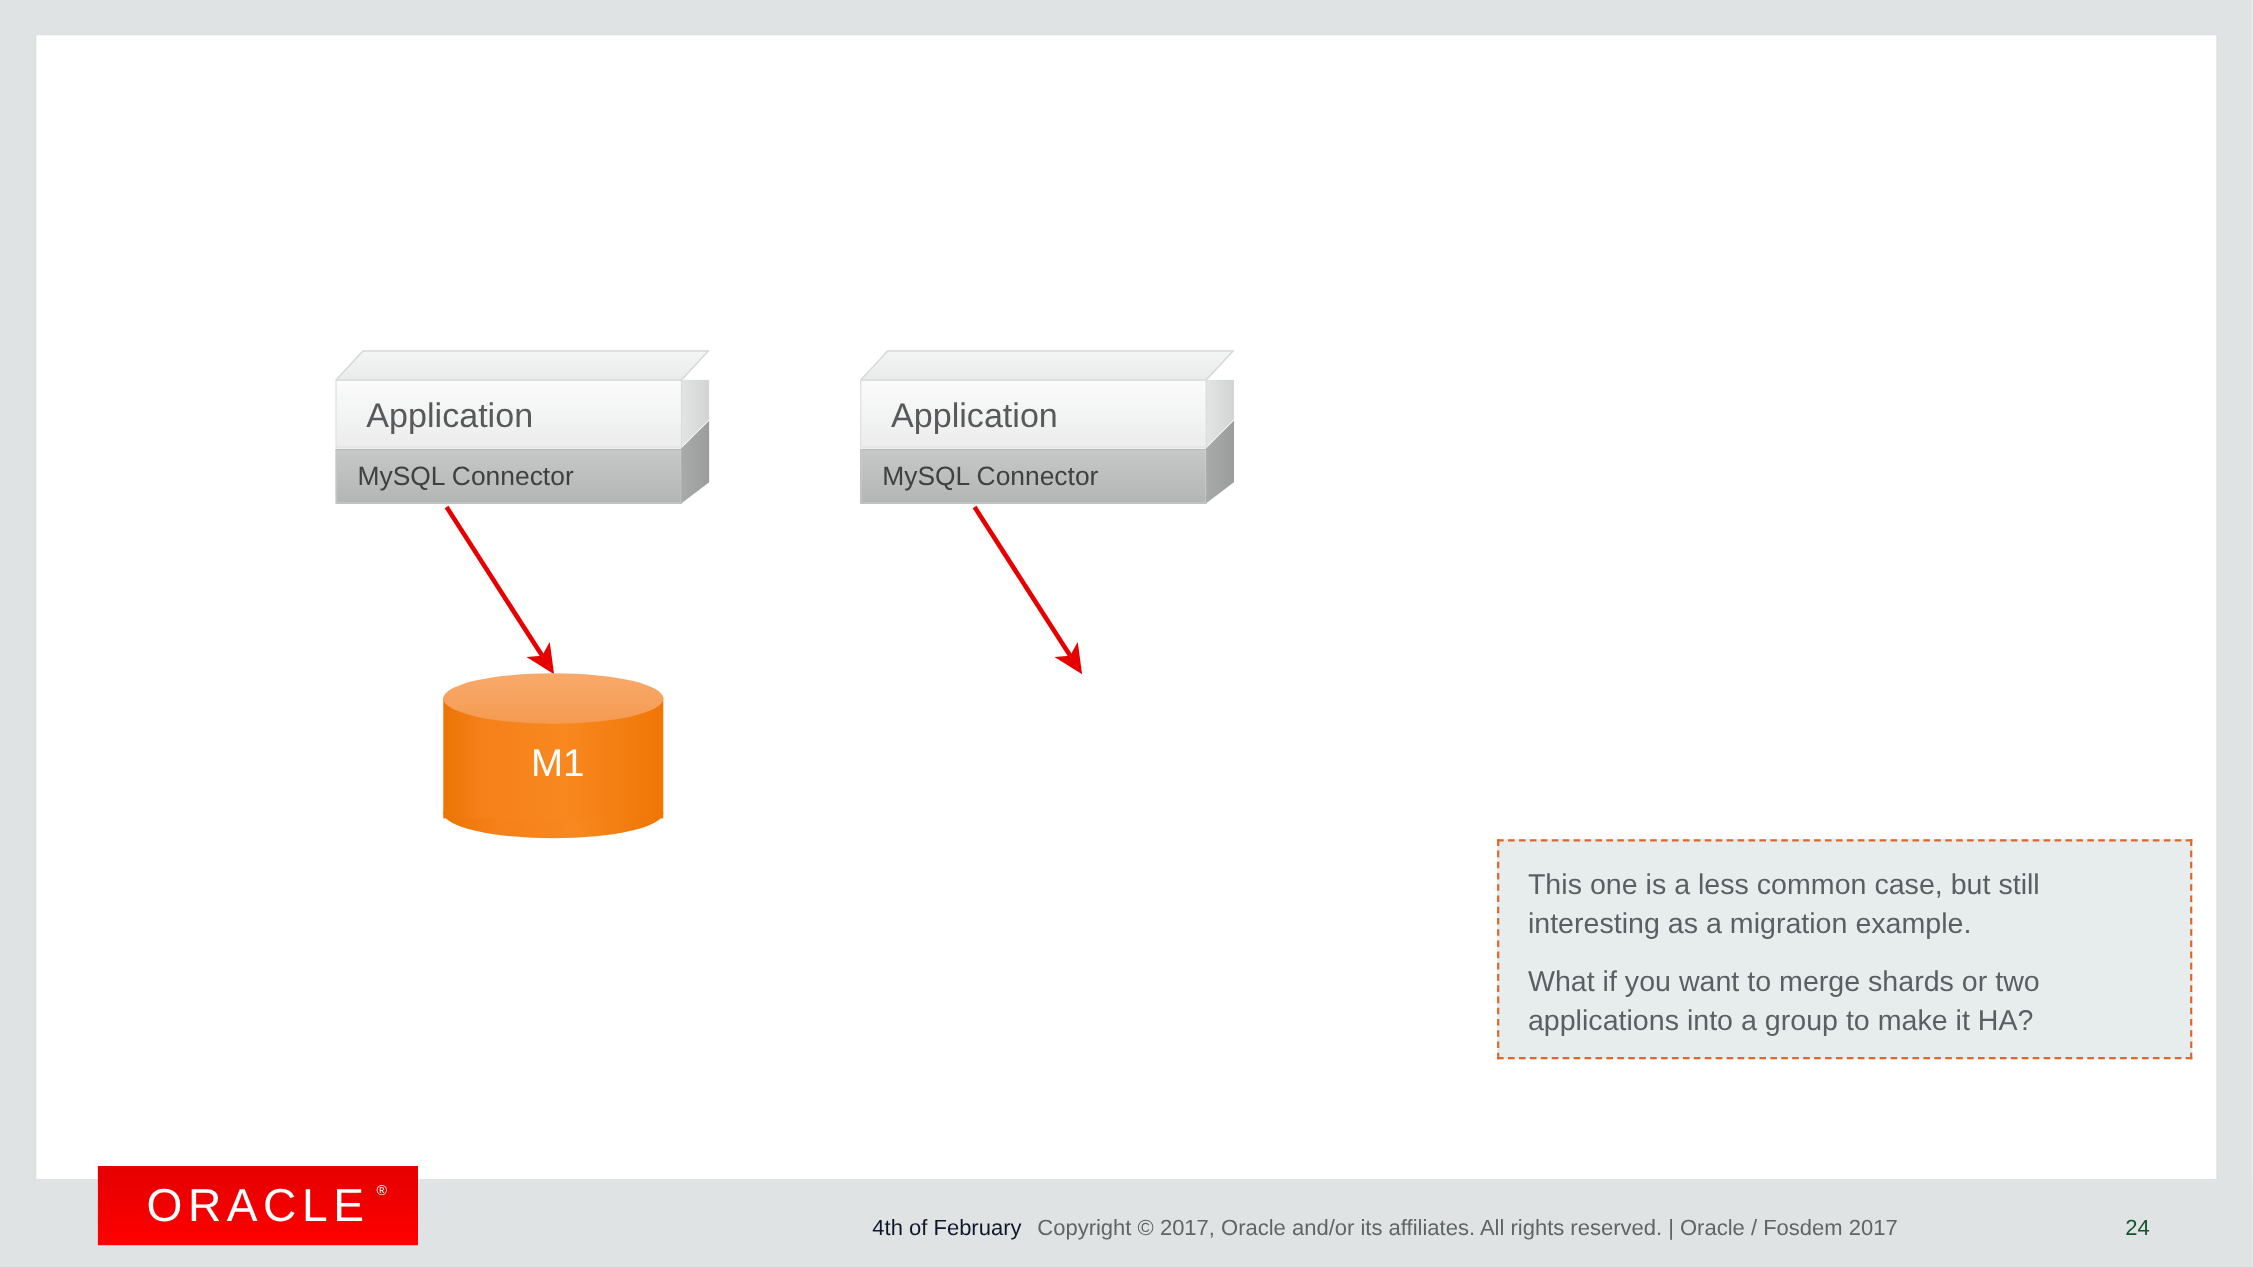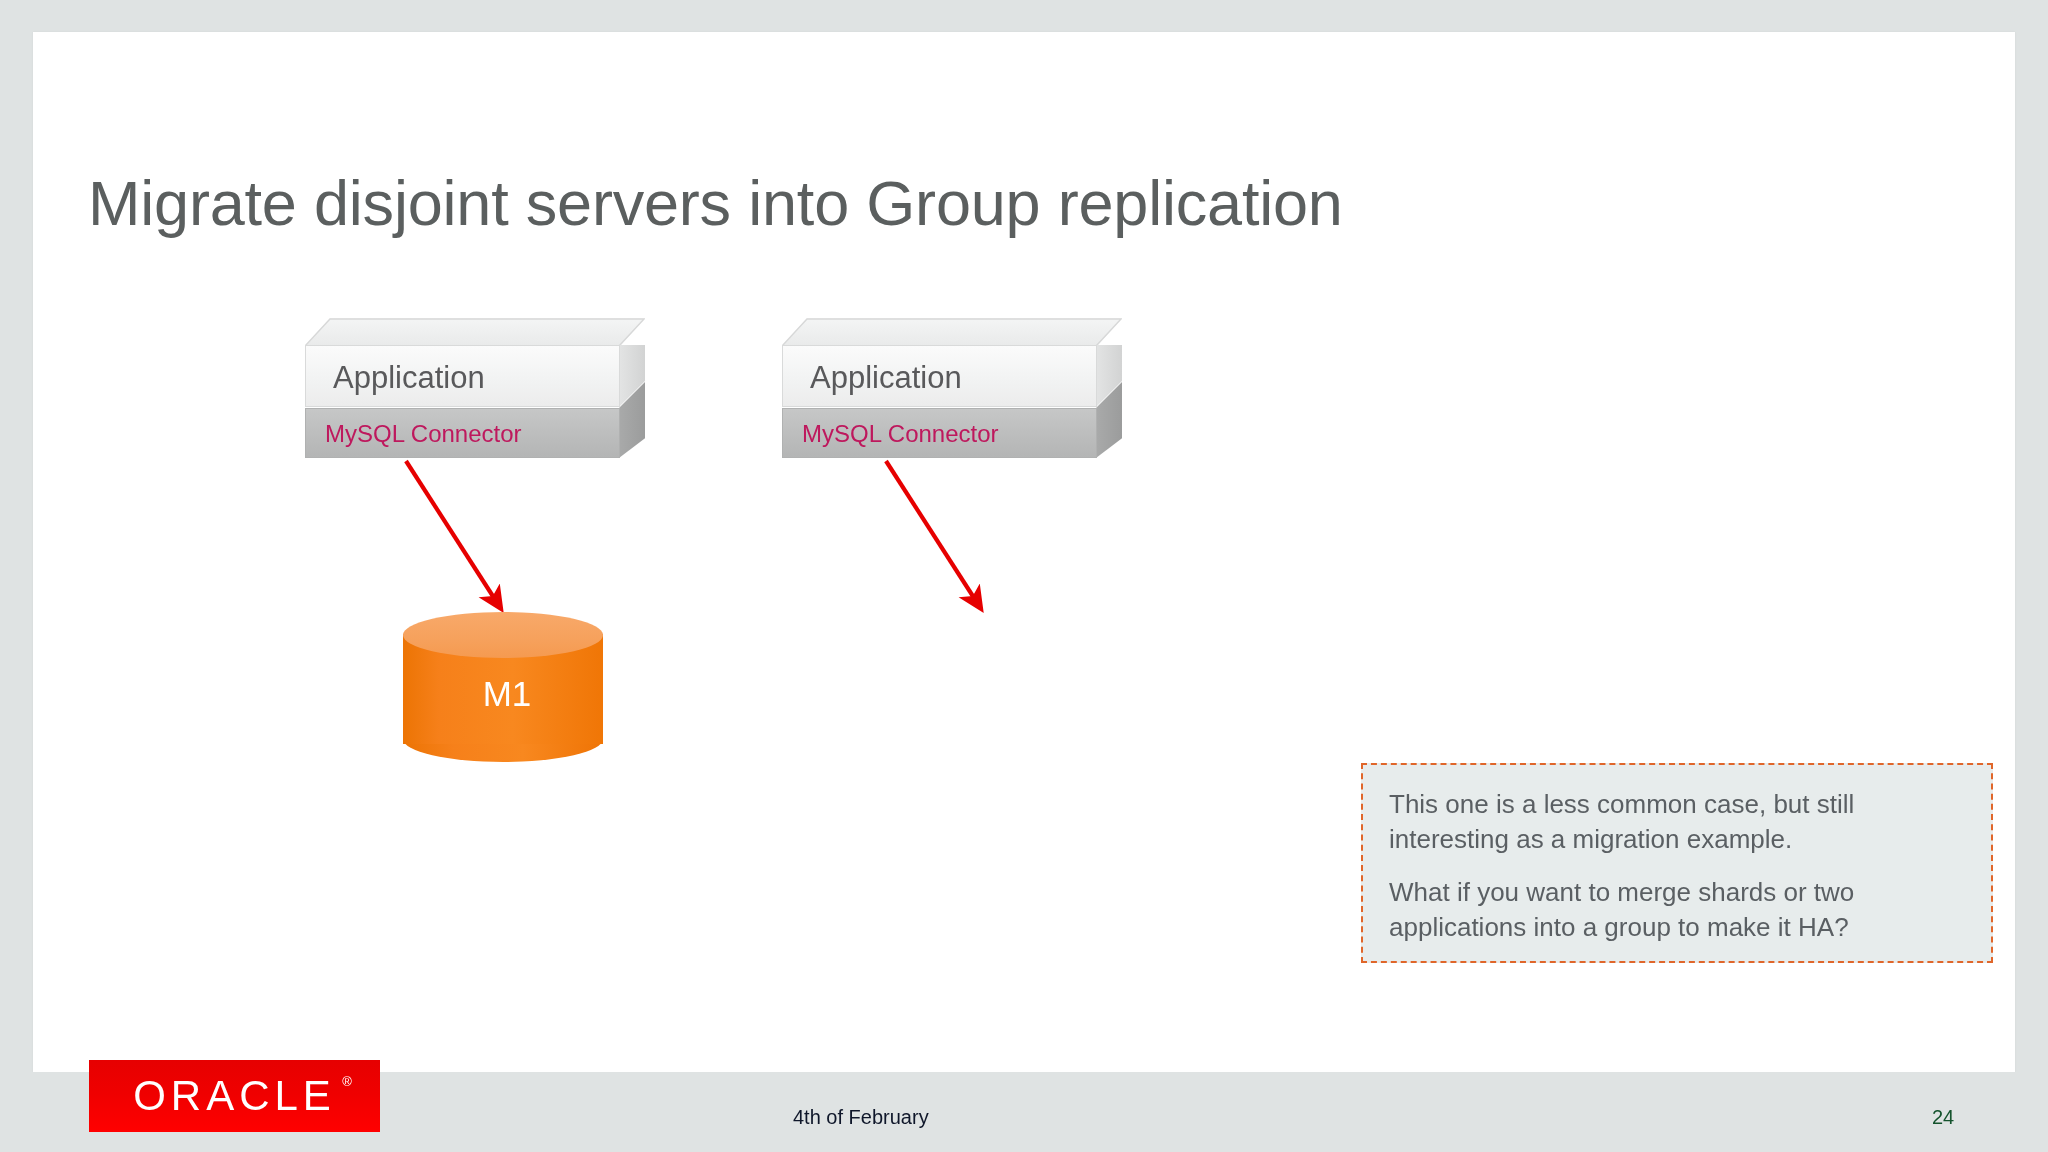--- a/index.html
+++ b/index.html
@@ -117,21 +117,21 @@
     height: 76px;
     background: linear-gradient(90deg,#a9aaaa 0%, #9b9c9c 100%);
     -webkit-clip-path: polygon(0 26px, 100% 0, 100% 74%, 0 100%);
     clip-path: polygon(0 26px, 100% 0, 100% 74%, 0 100%);
   }
   .conn-label {
     position: absolute;
     left: 20px;
     top: 102px;
     font-size: 24px;
-    color: #be185d;
+    color: #404040;
     font-weight: 400;
   }
   
   .cyl {
     position: absolute;
     width: 200px;
     height: 155px;
   }
   .cyl-body {
     position: absolute;
@@ -253,21 +253,20 @@
     white-space: nowrap;
   }
 </style>
 </head>
 <body>
 
 <div id="canvas">
 
   <div id="slide-surface"></div>
 
-  <h1 id="slide-title">Migrate disjoint servers into Group replication</h1>
 
   <div class="stack" style="left:305px; top:318px;">
     <div class="lid">
       <div class="lid-shape"></div>
       <svg class="lid-outline" width="340" height="30" viewBox="0 0 340 30">
         <polygon points="25,1 339,1 314,28 0,28" fill="none" stroke="#d7d8d8" stroke-width="1.4"></polygon>
       </svg>
     </div>
     <div class="app-side"></div>
     <div class="app-front"></div>
@@ -326,15 +325,16 @@
   <div id="footer-band"></div>
 
   <div id="oracle-logo">
     <span id="oracle-wordmark">
       <span>ORACLE</span>
       <span id="oracle-reg">®</span>
     </span>
   </div>
 
   <div id="footer-date">4th of February</div>
+  <div id="footer-copy">Copyright © 2017, Oracle and/or its affiliates. All rights reserved.  |  Oracle / Fosdem 2017</div>
   <div id="footer-page">24</div>
 
 </div>
 
 </body></html>

